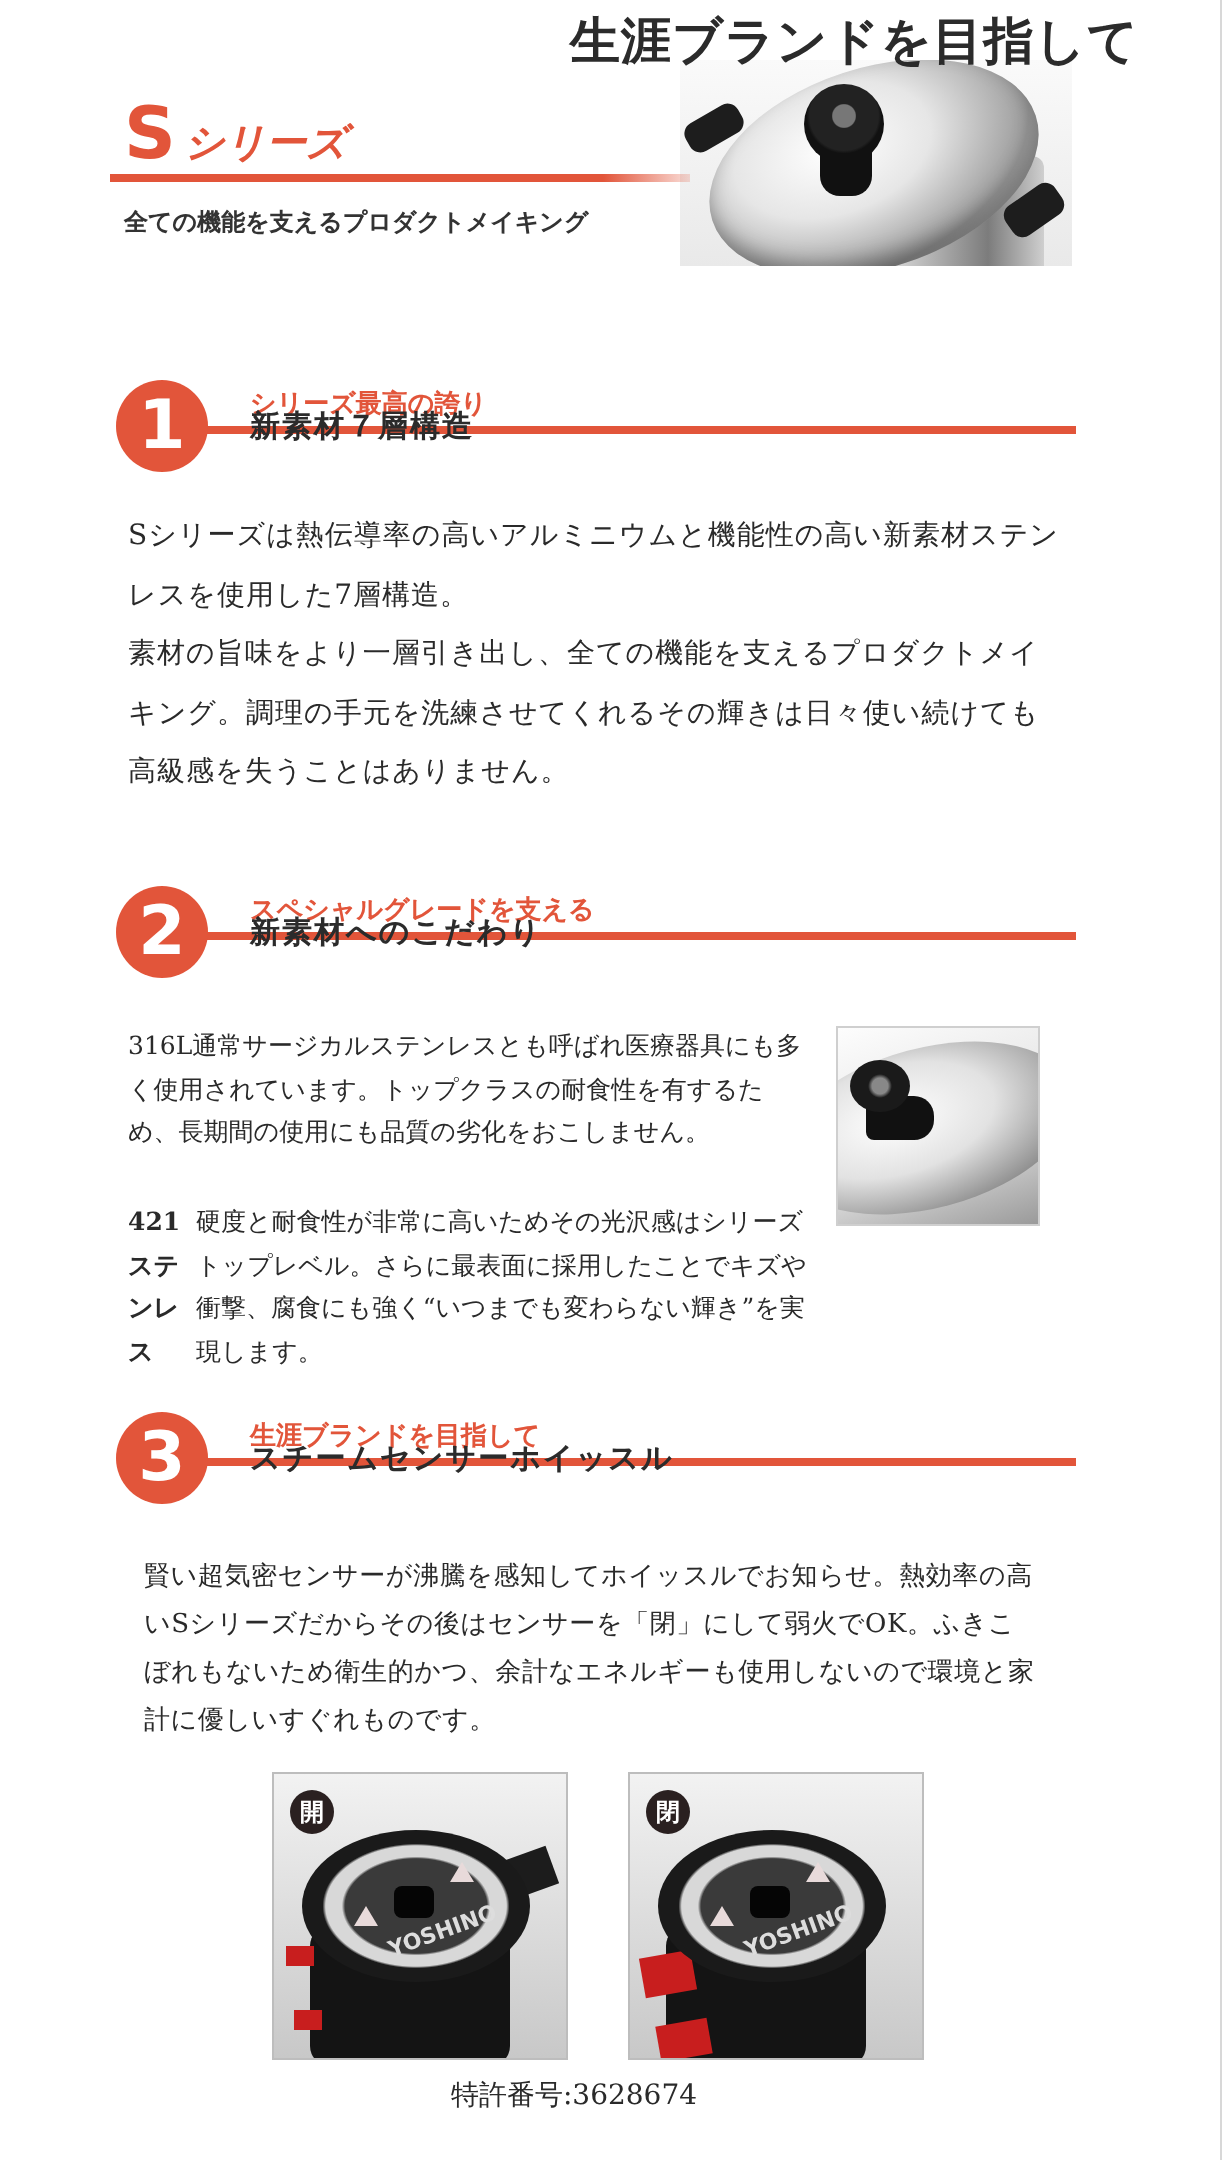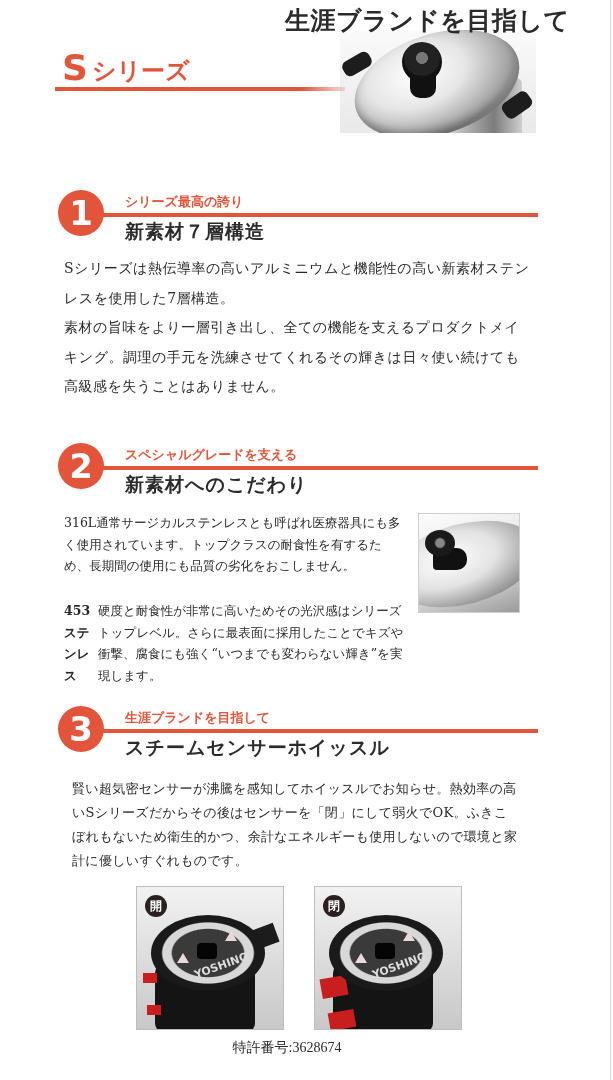--- a/index.html
+++ b/index.html
@@ -16,22 +16,22 @@
     position: absolute; left: 285px; top: 4px;
     font-family: Liberation Mono, monospace; font-weight: bold;
     font-size: 25px; color: #2b2b2b; letter-spacing: 0.5px; z-index: 3;
   }
   .series-logo { position: absolute; left: 62px; top: 50px; height: 36px; }
   .series-s {
     font-family: "DejaVu Sans", sans-serif; font-weight: bold;
     font-size: 36px; color: #e2553a; line-height: 36px; vertical-align: bottom;
   }
   .series-text {
-    font-family: "DejaVu Sans", sans-serif; font-weight: bold; 
-    font-size: 24px; color: #e2553a; margin-left: 4px; vertical-align: bottom;
+    font-family: "DejaVu Sans", sans-serif; font-weight: bold; font-style: italic;
+    font-size: 20px; color: #e2553a; margin-left: 4px; vertical-align: bottom;
     line-height: 30px;
   }
   .series-rule {
     position: absolute; left: 55px; top: 87px; width: 290px; height: 4px;
     background: linear-gradient(90deg, #e2553a 0%, #e2553a 85%, rgba(226,85,58,0.2) 100%);
   }
   .banner-sub {
     position: absolute; left: 62px; top: 103px;
     font-family: "DejaVu Sans", sans-serif; font-weight: bold;
     font-size: 12px; color: #333;
@@ -72,23 +72,23 @@
   }
   .head-rule {
     position: absolute; left: 44px; top: 23px; width: 436px; height: 4px; background: #e2553a;
   }
   .head-kicker {
     position: absolute; left: 67px; top: 3px;
     font-family: "DejaVu Sans", sans-serif; font-weight: bold;
     font-size: 13px; color: #e2553a;
   }
   .head-title {
-    position: absolute; left: 67px; top: 29px;
+    position: absolute; left: 67px; top: 14px;
     font-family: Liberation Serif, serif; font-weight: bold;
-    font-size: 19px; color: #2b2b2b; letter-spacing: 1px;
+    font-size: 15px; color: #2b2b2b; letter-spacing: 1px;
   }
 
   
   .para {
     position: absolute; left: 64px; width: 470px; font-size: 14px;
     line-height: 29.5px; color: #2a2a2a; margin: 0; letter-spacing: 0.5px;
   }
   .para p { margin: 0; }
 
   .mat-block { position: absolute; left: 64px; width: 340px; font-size: 12.5px; line-height: 21.5px; color: #2a2a2a; }
@@ -131,21 +131,21 @@
   .whistle-logo {
     position: absolute; left: 56px; top: 72px; z-index: 3; color: #ddd;
     font-family: "DejaVu Sans", sans-serif; font-size: 11px; font-weight: bold; transform: rotate(-20deg);
   }
   .whistle-tri { position: absolute; width: 0; height: 0; border-left: 6px solid transparent; border-right: 6px solid transparent; border-bottom: 10px solid #e8dada; z-index: 3; }
   .whistle-tab { position: absolute; background: #1c1c1c; z-index: 1; }
   .red-tab { position: absolute; background: #c81e1e; z-index: 1; }
 
   .caption {
     position: absolute; left: 0; width: 574px; top: 1039px; text-align: center;
-    font-size: 14px; color: #2a2a2a; font-family: Liberation Serif, serif;
+    font-size: 14px; color: #2a2a2a;
   }
 </style>
 </head>
 <body>
 
 <div class="edge-line"></div>
 
 <div class="banner">
   <div class="pot">
     <div class="pot-body"></div>
@@ -153,20 +153,21 @@
     <div class="pot-lid"></div>
     <div class="pot-knob-stem"></div>
     <div class="pot-knob"></div>
     <div class="pot-handle-r"></div>
   </div>
   <div class="banner-title">生涯ブランドを目指して</div>
   <div class="series-logo">
     <span class="series-s">S</span><span class="series-text">シリーズ</span>
   </div>
   <div class="series-rule"></div>
+  <div class="banner-sub">全ての機能を支えるプロダクトメイキング</div>
 </div>
 
 <div class="section-head" style="top:190px;">
   <div class="head-rule"></div>
   <div class="num-circle">1</div>
   <div class="head-kicker">シリーズ最高の誇り</div>
   <div class="head-title">新素材７層構造</div>
 </div>
 <div class="para" style="top:254px;">
   <p>Sシリーズは熱伝導率の高いアルミニウムと機能性の高い新素材ステンレスを使用した7層構造。</p>
@@ -183,21 +184,21 @@
 <div class="mat-block" style="top:512px;">
   <div class="mat-row">
     <div class="mat-text">
       <span>316L</span><span>通常サージカルステンレスとも呼ばれ医療器具にも多く使用されています。トップクラスの耐食性を有するため、長期間の使用にも品質の劣化をおこしません。</span>
     </div>
   </div>
 </div>
 
 <div class="mat-block" style="top:600px;">
   <div class="mat-row">
-    <div class="mat-label bold">453
+    <div class="mat-label bold">421
 ステ
 ンレ
 ス</div>
     <div class="mat-text">硬度と耐食性が非常に高いためその光沢感はシリーズトップレベル。さらに最表面に採用したことでキズや衝撃、腐食にも強く“いつまでも変わらない輝き”を実現します。</div>
   </div>
 </div>
 
 <div class="thumb">
   <div class="thumb-lid"></div>
   <div class="thumb-stem"></div>

